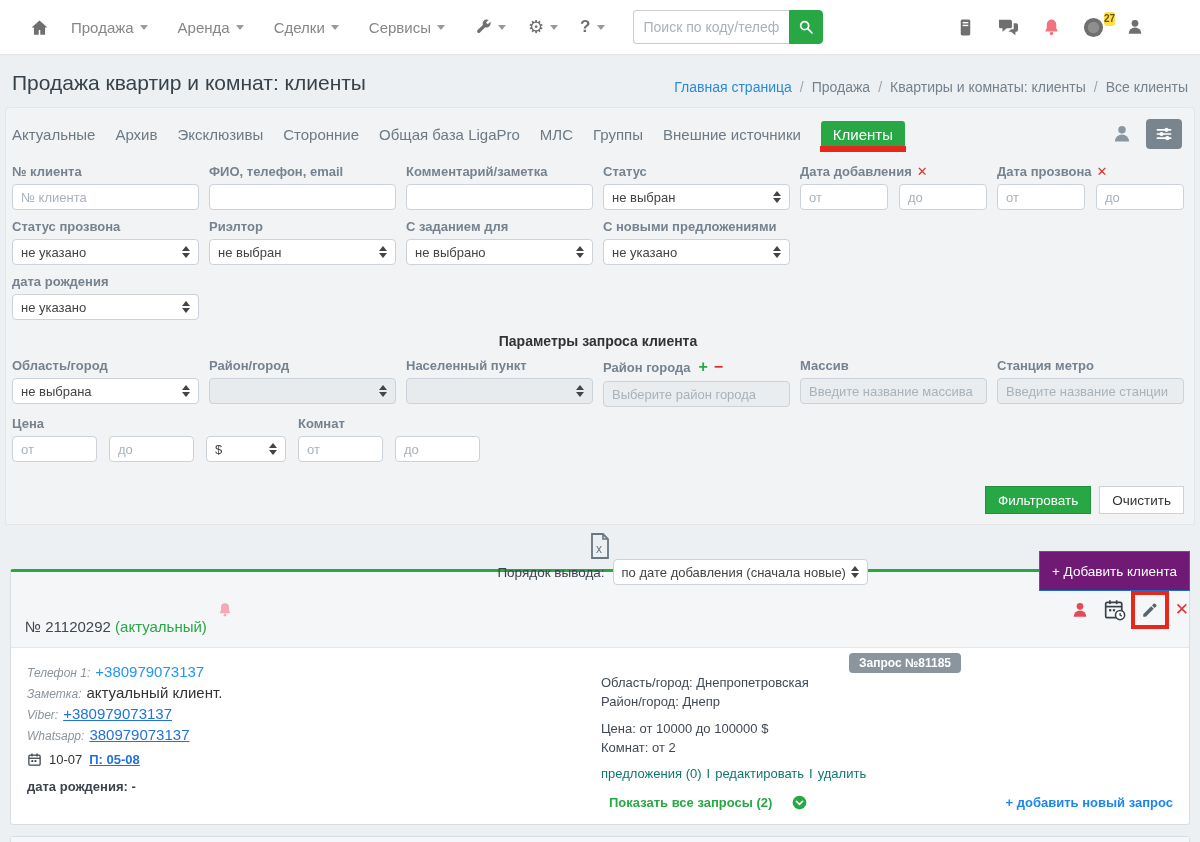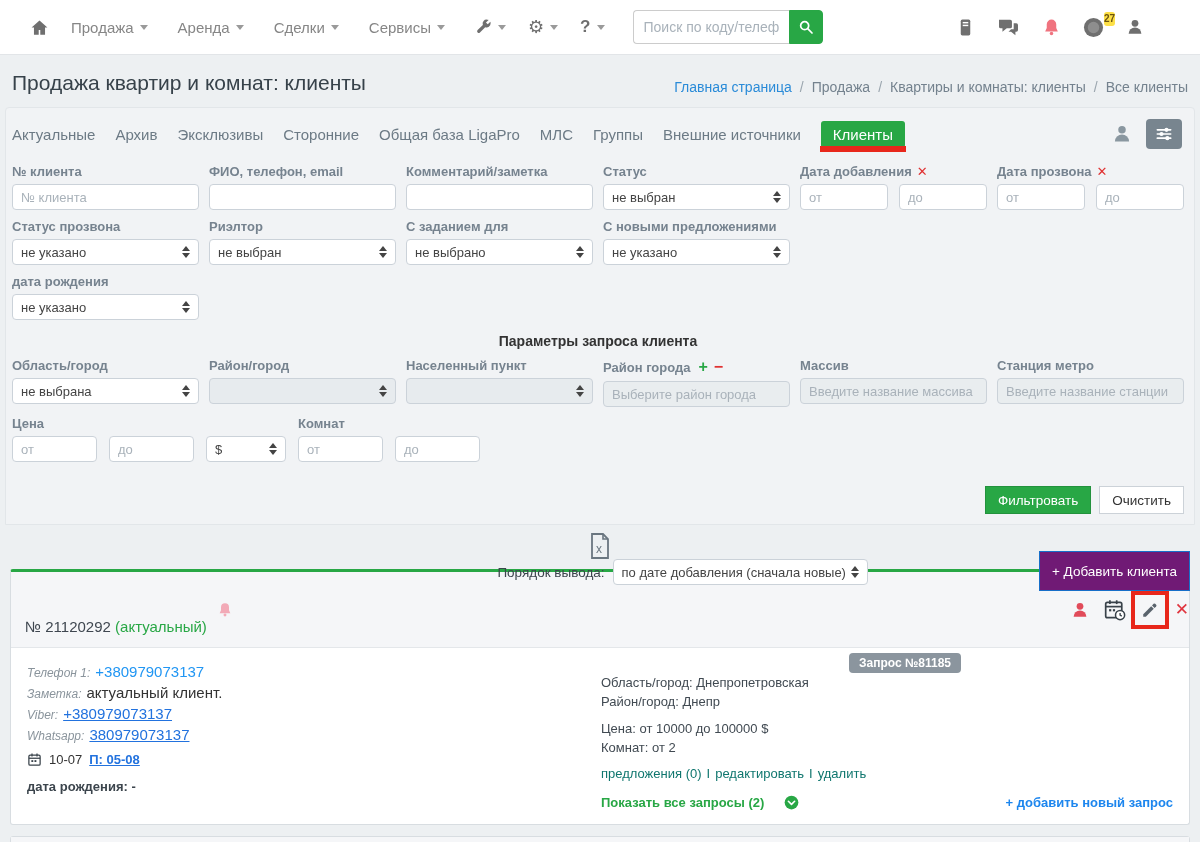--- a/index.html
+++ b/index.html
@@ -124,21 +124,21 @@
   .birth { font-weight:bold; font-size:13px; margin-top:12px; }
 
   .col-r { flex:1; position:relative; padding-top:14px; }
   .req-badge { position:absolute; top:-6px; left:248px; background:#8b959e; color:#fff;
     font-size:12px; font-weight:bold; padding:3px 10px; border-radius:4px; white-space:nowrap; }
   .req-line { font-size:13px; color:#414a52; line-height:19px; }
   .req-block2 { margin-top:8px; }
   .req-links { margin-top:9px; font-size:13px; color:#0f766e; }
   .req-links .sep { margin:0 5px; }
   .req-foot { display:flex; justify-content:space-between; align-items:center; margin-top:14px; }
-  .show-all { color:#28a745; font-weight:bold; font-size:13px; display:flex; align-items:center; gap:20px; cursor:pointer; }
+  .show-all { color:#28a745; font-weight:bold; font-size:13px; display:flex; align-items:center; gap:20px; cursor:pointer;margin-left:8px; }
   .add-req { color:#1d86ee; font-weight:bold; font-size:13px; cursor:pointer; }
 
   .card-2 { margin-top:11px; }
 </style>
 </head>
 <body>
 
 <svg class="defs" aria-hidden="true">
   <symbol id="i-home" viewBox="0 0 24 24">
       <path fill="currentColor" d="M12 3 2 12h3v9h6v-6h2v6h6v-9h3z"></path>

